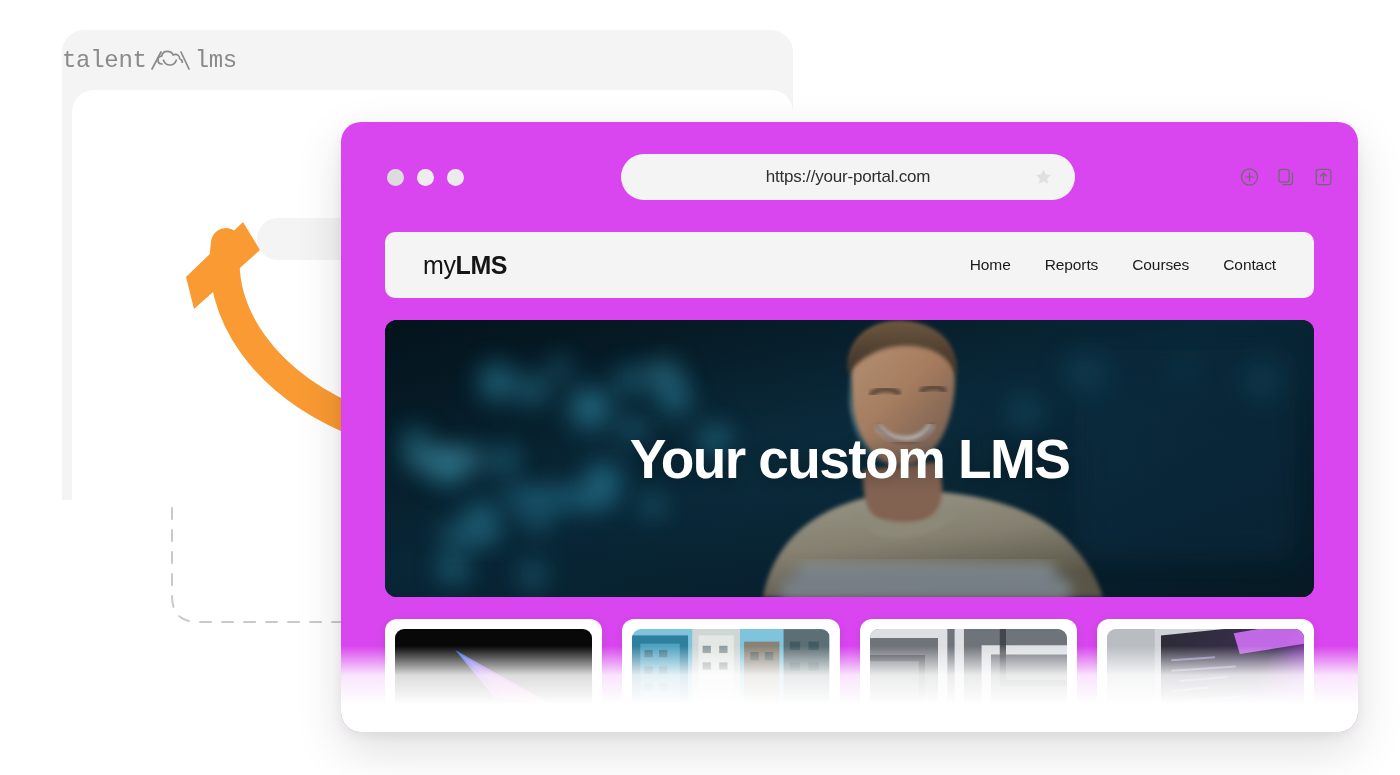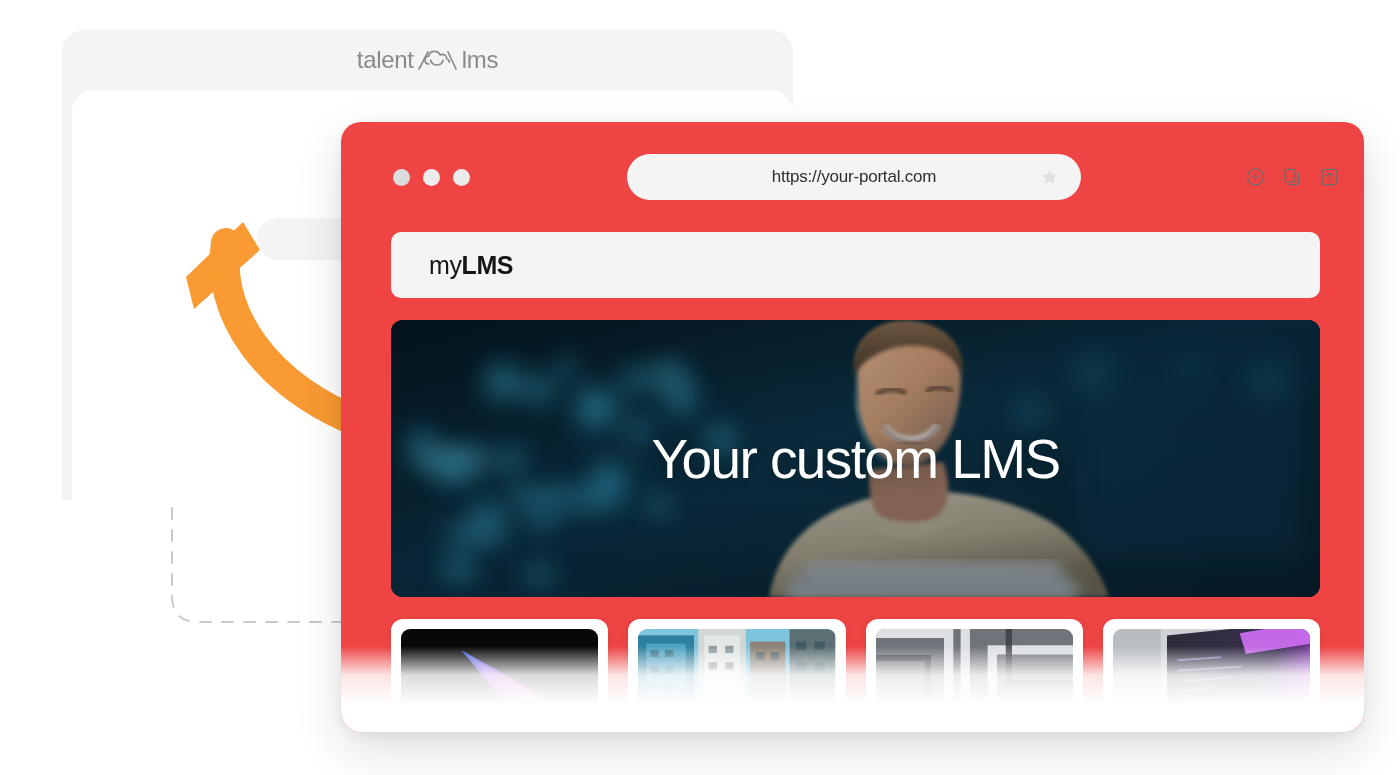--- a/index.html
+++ b/index.html
@@ -26,21 +26,22 @@
     background: #f4f4f4;
     border-radius: 22px 22px 0 0;
   }
   #bg-window-header {
     position: absolute;
     left: 0; top: 0;
     width: 100%;
     height: 60px;
     display: flex;
     align-items: center;
-    justify-content: center;
+    justify-content: flex-start;
+    font-family: Liberation Mono, monospace;
   }
   #bg-logo {
     display: flex;
     align-items: center;
     font-size: 24px;
     letter-spacing: -0.3px;
     color: #8a8a8a;
     font-weight: 400;
   }
   #bg-logo .logo-mark {
@@ -89,26 +90,25 @@
     pointer-events: none;
   }
 
   
   #browser-window {
     position: absolute;
     left: 341px;
     top: 122px;
     width: 1017px;
     height: 610px;
-    background: #ef4444;
+    background: #d946ef;
     border-radius: 20px;
     box-shadow: 0 18px 48px rgba(0,0,0,0.13), 0 3px 12px rgba(0,0,0,0.06);
     overflow: hidden;
     z-index: 4;
-    padding-left: 6px;
   }
   #browser-chrome {
     position: relative;
     height: 110px;
     display: flex;
     align-items: center;
     padding: 0 24px;
     box-sizing: border-box;
   }
   #traffic-lights {
@@ -209,21 +209,21 @@
     inset: 0;
   }
   #hero-title {
     position: absolute;
     left: 0; right: 0;
     top: 50%;
     transform: translateY(-50%);
     text-align: center;
     color: #ffffff;
     font-size: 55px;
-    font-weight: 400;
+    font-weight: 700;
     letter-spacing: -1.6px;
     text-shadow: 0 2px 14px rgba(0,0,0,0.28);
   }
 
   
   #featured-title {
     text-align: center;
     font-size: 22px;
     font-weight: 700;
     color: #151515;
@@ -340,20 +340,26 @@
           <path d="M6.6 3.2h10.8a3 3 0 013 3v11.6a3 3 0 01-3 3H6.6a3 3 0 01-3-3V6.2a3 3 0 013-3z"></path>
           <path d="M12 17V7.4M12 7.4L8.6 10.9M12 7.4l3.4 3.5" stroke-linecap="round" stroke-linejoin="round"></path>
         </svg>
       </span>
     </div>
   </div>
 
   <div id="site-nav">
     <div id="site-logo">
       <span class="light">my</span><b>LMS</b>
+    </div>
+    <div id="nav-links">
+      <a class="nav-link" href="#">Home</a>
+      <a class="nav-link" href="#">Reports</a>
+      <a class="nav-link" href="#">Courses</a>
+      <a class="nav-link" href="#">Contact</a>
     </div>
   </div>
 
   <div id="hero">
     <div id="hero-photo">
       <svg width="100%" height="100%" viewBox="0 0 929 277" preserveAspectRatio="xMidYMid slice">
         <defs>
           <radialGradient id="bokehA" cx="50%" cy="50%" r="50%">
             <stop offset="0%" stop-color="#59d3ee" stop-opacity="0.95"></stop>
             <stop offset="60%" stop-color="#2a9ec4" stop-opacity="0.5"></stop>

